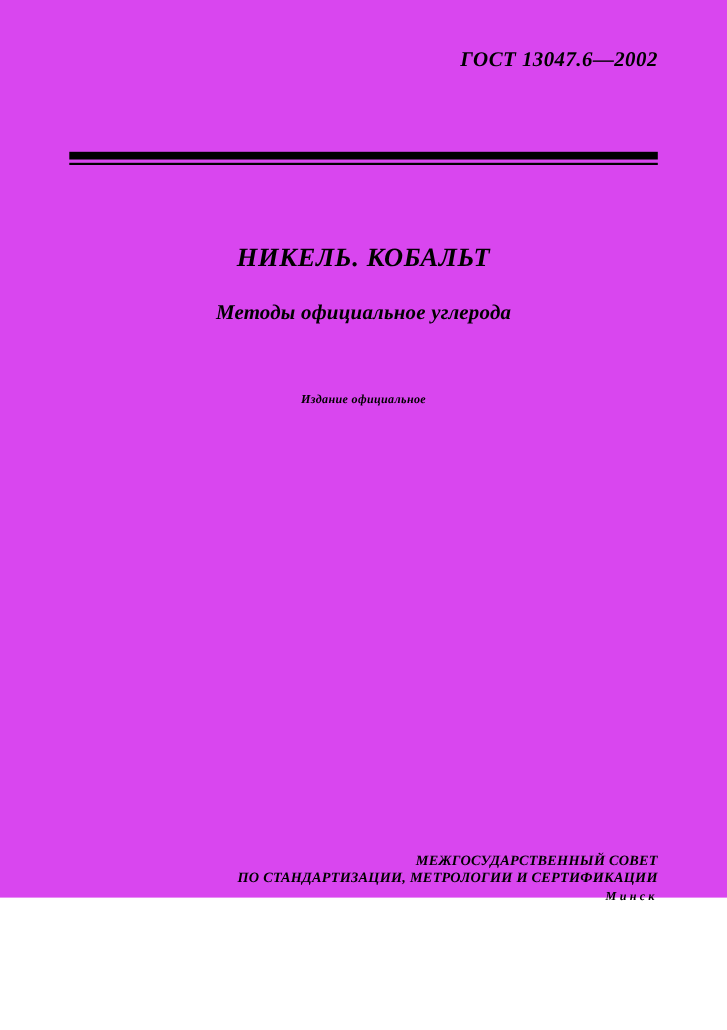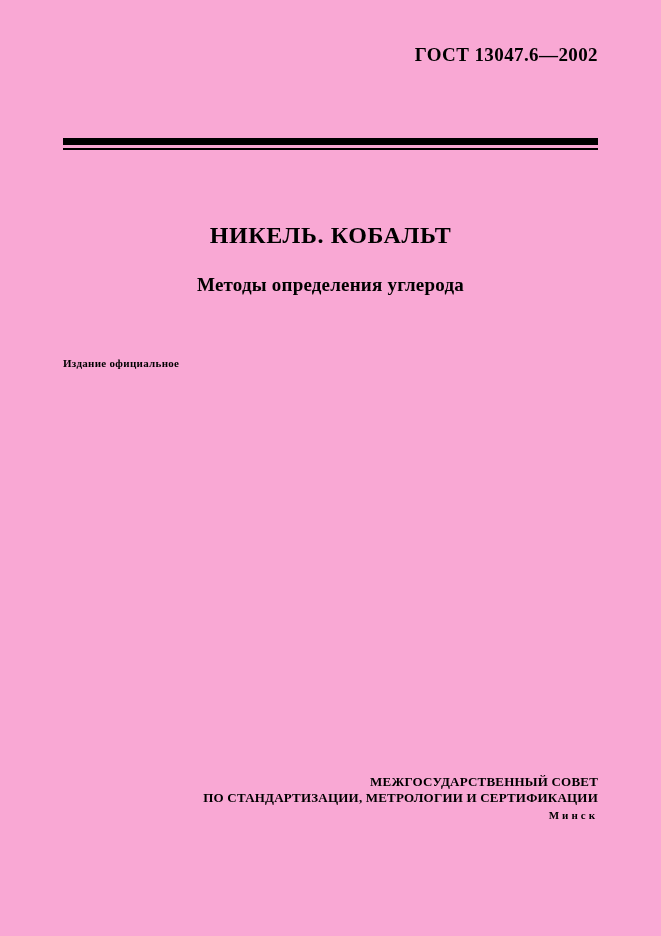--- a/index.html
+++ b/index.html
@@ -13,22 +13,23 @@
     position: relative;
     font-family: "Liberation Serif", serif;
     color: #000000;
     overflow: hidden;
   }
 
   .page {
     position: absolute;
     inset: 0;
     width: 661px;
-    height: 936px;
-    background: #f9a8d4;
+    height: 816px;
+    background: #d946ef;
+    font-style: italic;
   }
 
   
   .gost-number {
     position: absolute;
     top: 44px;
     right: 63px;
     font-family: "Liberation Serif", serif;
     font-weight: bold;
     font-size: 19px;
@@ -87,21 +88,21 @@
     font-weight: bold;
     font-size: 19px;
     letter-spacing: 0.2px;
   }
 
   .edition-note {
     position: absolute;
     top: 357px;
     left: 63px;
     right: 63px;
-    text-align: left;
+    text-align: center;
     font-family: "Liberation Serif", serif;
     font-weight: bold;
     font-size: 11px;
     letter-spacing: 0.3px;
   }
 
   
   .footer {
     position: absolute;
     top: 774px;
@@ -131,21 +132,21 @@
 <div class="page">
 
   <div class="gost-number">ГОСТ 13047.6—2002</div>
 
 
   <div class="rule rule-thick"></div>
   <div class="rule rule-thin"></div>
 
   <div class="doc-title">НИКЕЛЬ. КОБАЛЬТ</div>
 
-  <div class="doc-subtitle">Методы определения углерода</div>
+  <div class="doc-subtitle">Методы официальное углерода</div>
 
   <div class="edition-note">Издание официальное</div>
 
   <div class="footer">
     <div class="footer-line">МЕЖГОСУДАРСТВЕННЫЙ СОВЕТ</div>
     <div class="footer-line">ПО СТАНДАРТИЗАЦИИ, МЕТРОЛОГИИ И СЕРТИФИКАЦИИ</div>
     <div class="footer-city">Минск</div>
   </div>
 
 </div>

